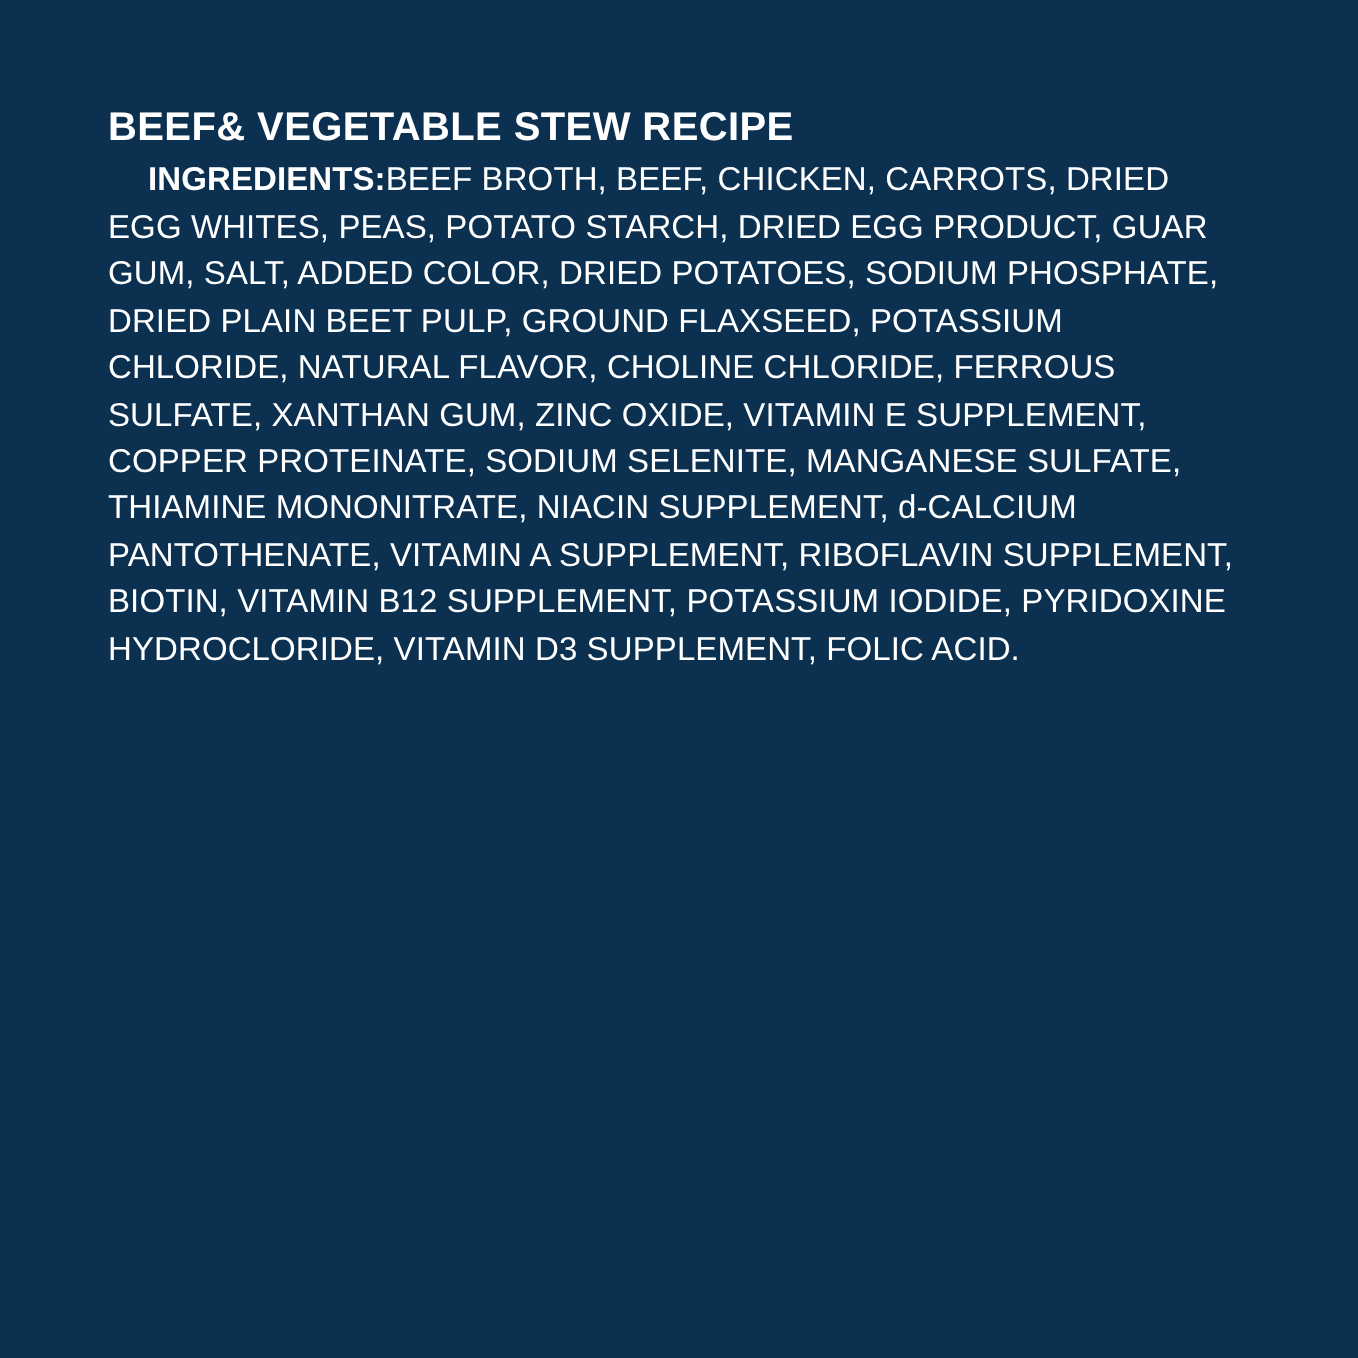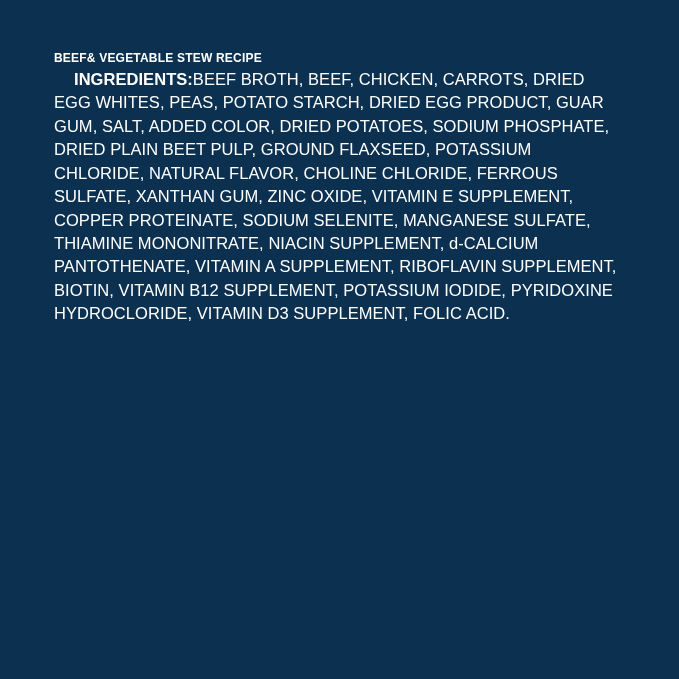--- a/index.html
+++ b/index.html
@@ -18,21 +18,21 @@
     left: 0;
     top: 0;
     width: 679px;
     height: 679px;
     background: #0b3050;
     box-sizing: border-box;
     padding: 50px 54px 0 54px;
   }
   .product-title {
     color: #ffffff;
-    font-size: 12px;
+    font-size: 20px;
     font-weight: bold;
     letter-spacing: 0.2px;
     line-height: 1.42;
     margin: 0 0 1px 0;
     white-space: nowrap;
   }
   .ingredients-block {
     color: #ffffff;
     font-size: 16.5px;
     line-height: 1.42;

